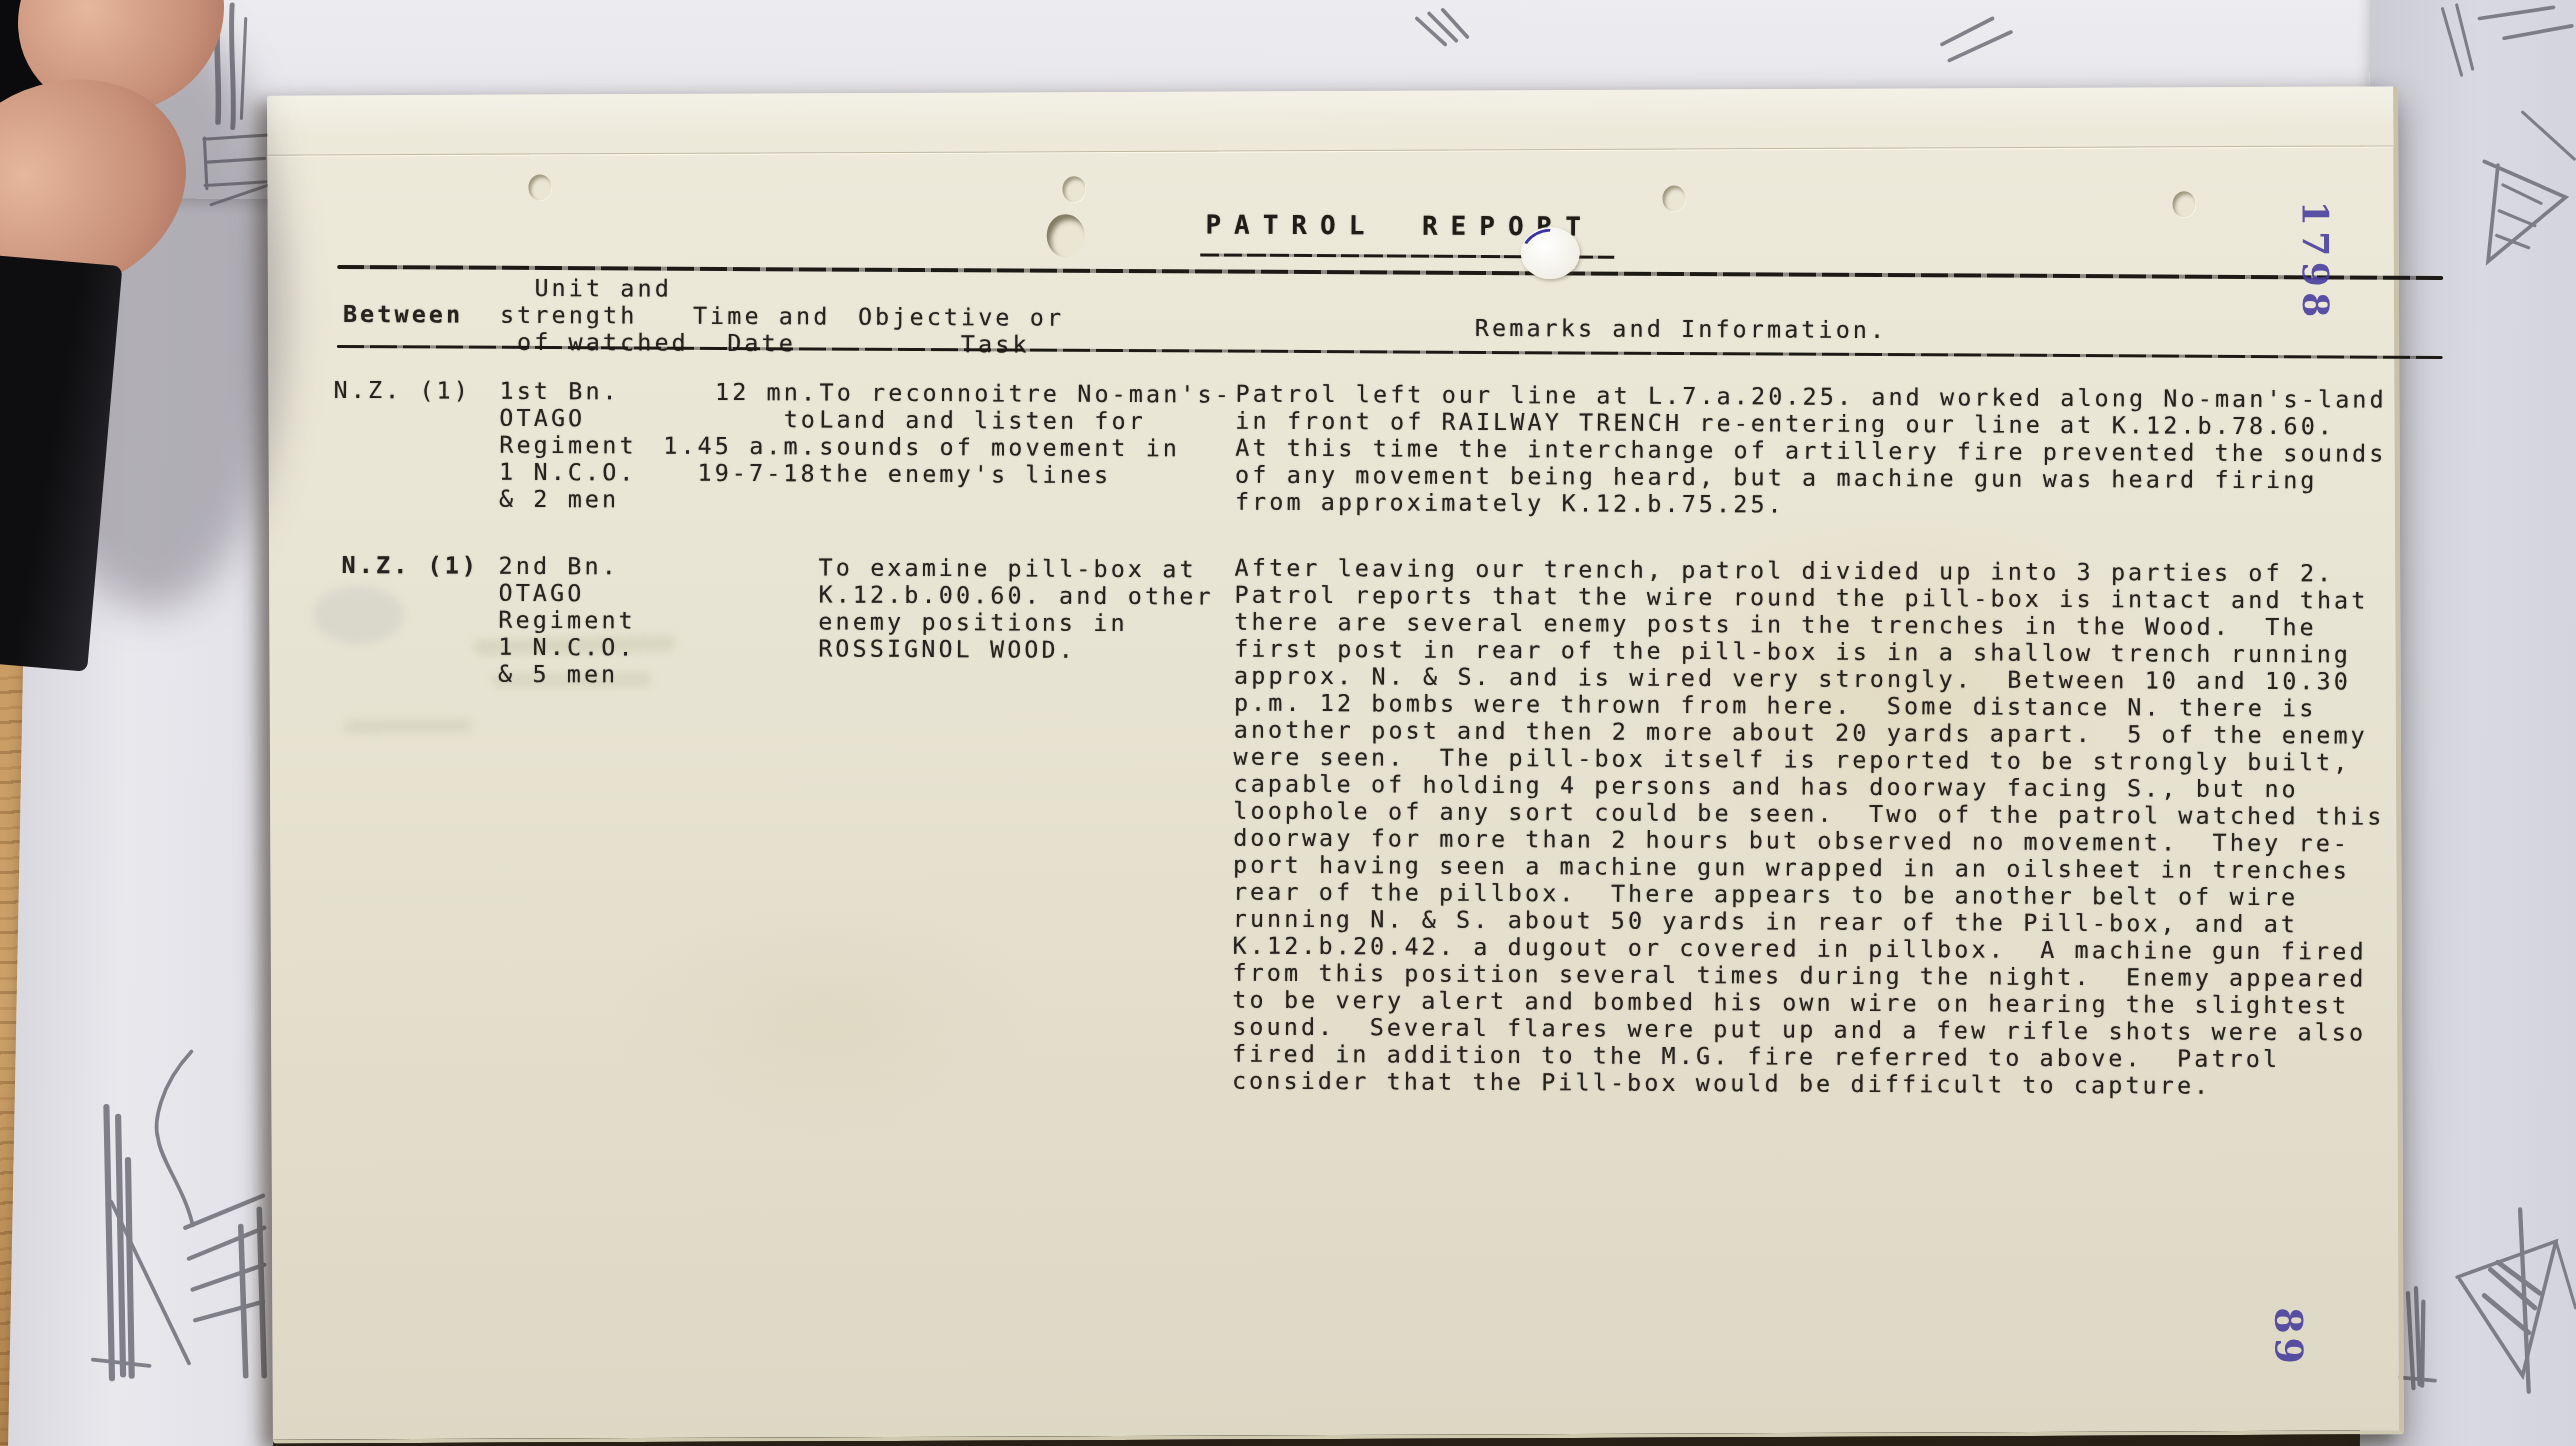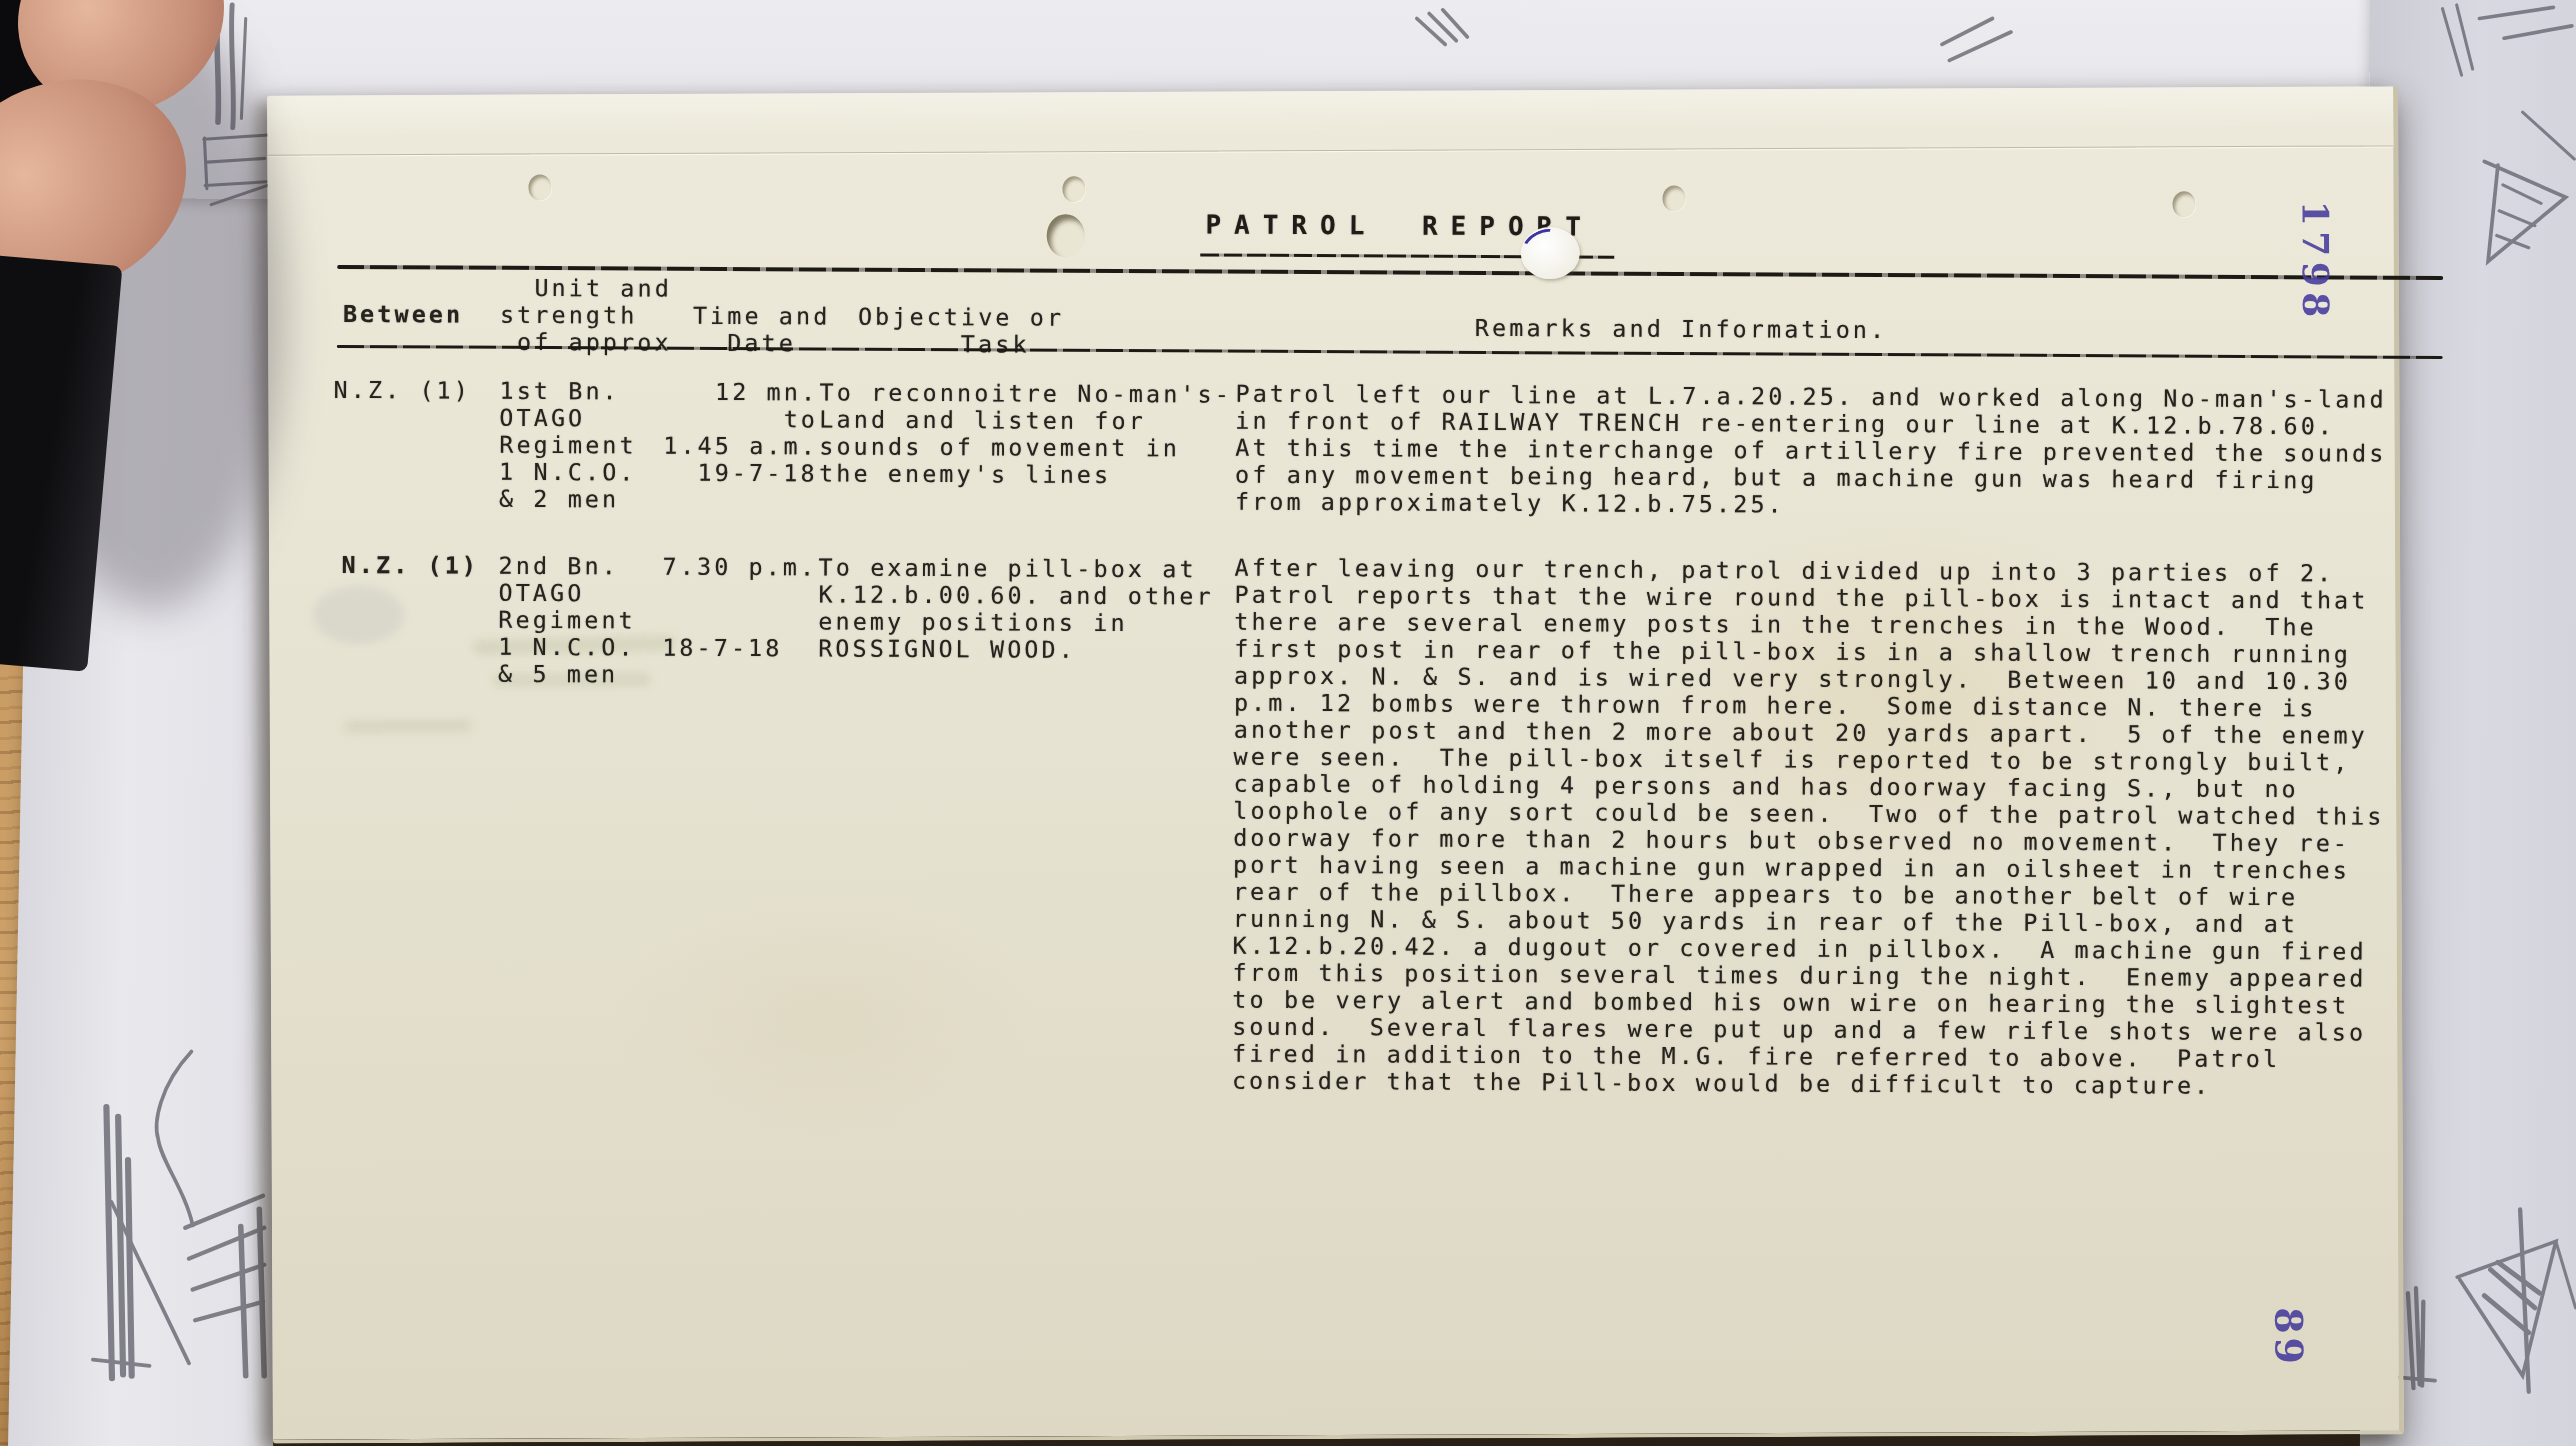--- a/index.html
+++ b/index.html
@@ -127,21 +127,21 @@
 
     <div class="typed">
       <div class="t title" style="left:937px;top:121px;">PATROL REPORT</div>
       <div class="u-line" style="left:932px;top:163px;width:414px;"></div>
 
       <div class="rule" style="left:69px;top:179px;width:2106px;"></div>
 
       <div class="t" style="left:75px;top:215px;font-weight:bold;">Between</div>
       <div class="t" style="left:232px;top:188px;">  Unit and
 strength
- of approx</div>
+ of watched</div>
       <div class="t" style="left:396px;top:215px;margin-left:29px;">Time and
   Date</div>
       <div class="t" style="left:590px;top:215px;">Objective or
       Task</div>
       <div class="t" style="left:1207px;top:223px;">Remarks and Information.</div>
 
       <div class="rule" style="left:69px;top:259px;width:2106px;height:3.1px;"></div>
 
       <div>
         <div class="t" style="left:66px;top:291px;font-weight:normal;">N.Z. (1)</div>
@@ -165,24 +165,20 @@
 from approximately K.12.b.75.25.</div>
       </div>
 
       <div>
         <div class="t" style="left:75px;top:466px;font-weight:bold;">N.Z. (1)</div>
         <div class="t" style="left:232px;top:466px;">2nd Bn.
 OTAGO
 Regiment
 1 N.C.O.
 &amp; 5 men</div>
-        <div class="t" style="left:396px;top:466px;">7.30 p.m.
-
-
-18-7-18</div>
         <div class="t" style="left:552px;top:466px;">To examine pill-box at
 K.12.b.00.60. and other
 enemy positions in
 ROSSIGNOL WOOD.</div>
         <div class="t" style="left:968px;top:464px;">After leaving our trench, patrol divided up into 3 parties of 2.
 Patrol reports that the wire round the pill-box is intact and that
 there are several enemy posts in the trenches in the Wood.  The
 first post in rear of the pill-box is in a shallow trench running
 approx. N. &amp; S. and is wired very strongly.  Between 10 and 10.30
 p.m. 12 bombs were thrown from here.  Some distance N. there is

